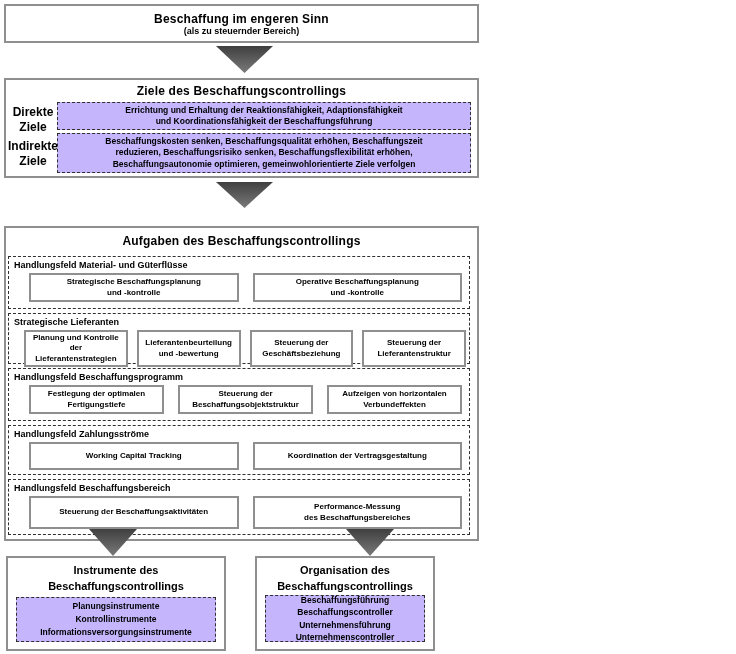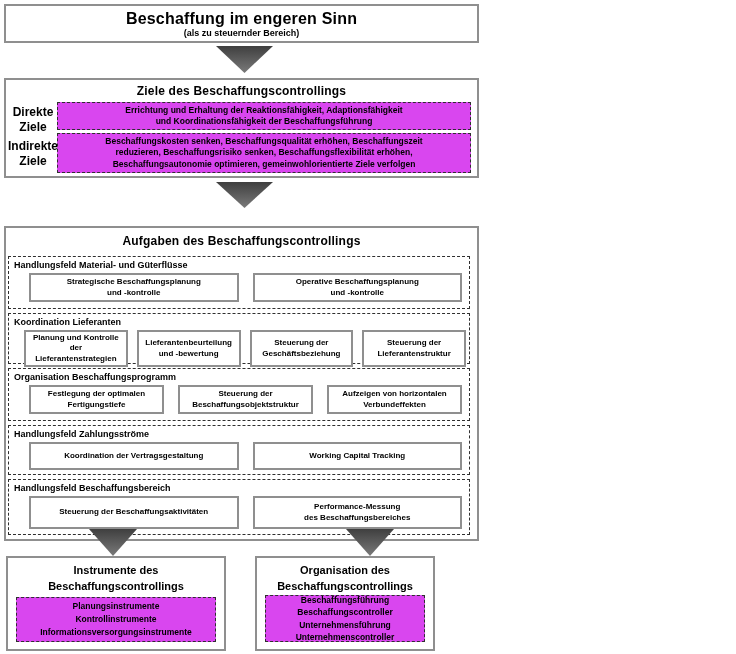--- a/index.html
+++ b/index.html
@@ -13,27 +13,27 @@
   .canvas { position: relative; width: 736px; height: 654px; background: #fff; overflow: hidden; }
   .pre { white-space: pre-line; }
 
   .solidbox {
     position: absolute;
     border: 2px solid #8f8f8f;
     background: #fff;
   }
   .dashed {
     border: 1px dashed #2f2f2f;
-    background: #d946ef;
+    background: #c4b5fd;
   }
 
   
   .top-box { left: 4px; top: 4px; width: 475px; height: 39px;
              display: flex; flex-direction: column; align-items: center; justify-content: center; }
-  .top-box .t1 { font-size: 16px; letter-spacing: .2px; }
+  .top-box .t1 { font-size: 12px; letter-spacing: .2px; }
   .top-box .t2 { font-size: 9px; }
 
   
   .arrow {
     position: absolute;
     background: linear-gradient(180deg, #3f3f3f, #7a7a7a);
     clip-path: polygon(0 0, 100% 0, 50% 100%);
   }
   .arrow-1 { left: 216px; top: 46px;  width: 57px; height: 27px; }
   .arrow-2 { left: 216px; top: 182px; width: 57px; height: 26px; }
@@ -118,50 +118,50 @@
       <div class="hf-label">Handlungsfeld Material- und Güterflüsse</div>
       <div class="hf-row">
         <div class="task-box pre">Strategische Beschaffungsplanung
 und -kontrolle</div>
         <div class="task-box pre">Operative Beschaffungsplanung
 und -kontrolle</div>
       </div>
     </div>
 
     <div class="hf-section hf-b">
-      <div class="hf-label">Koordination Lieferanten</div>
+      <div class="hf-label">Strategische Lieferanten</div>
       <div class="hf-row four">
         <div class="task-box pre">Planung und Kontrolle
 der Lieferantenstrategien</div>
         <div class="task-box pre">Lieferantenbeurteilung
 und -bewertung</div>
         <div class="task-box pre">Steuerung der
 Geschäftsbeziehung</div>
         <div class="task-box pre">Steuerung der
 Lieferantenstruktur</div>
       </div>
     </div>
 
     <div class="hf-section hf-c">
-      <div class="hf-label">Organisation Beschaffungsprogramm</div>
+      <div class="hf-label">Handlungsfeld Beschaffungsprogramm</div>
       <div class="hf-row">
         <div class="task-box pre">Festlegung der optimalen
 Fertigungstiefe</div>
         <div class="task-box pre">Steuerung der
 Beschaffungsobjektstruktur</div>
         <div class="task-box pre">Aufzeigen von horizontalen
 Verbundeffekten</div>
       </div>
     </div>
 
     <div class="hf-section hf-d">
       <div class="hf-label">Handlungsfeld Zahlungsströme</div>
       <div class="hf-row">
+        <div class="task-box pre">Working Capital Tracking</div>
         <div class="task-box pre">Koordination der Vertragsgestaltung</div>
-        <div class="task-box pre">Working Capital Tracking</div>
       </div>
     </div>
 
     <div class="hf-section hf-e">
       <div class="hf-label">Handlungsfeld Beschaffungsbereich</div>
       <div class="hf-row">
         <div class="task-box pre">Steuerung der Beschaffungsaktivitäten</div>
         <div class="task-box pre">Performance-Messung
 des Beschaffungsbereiches</div>
       </div>

